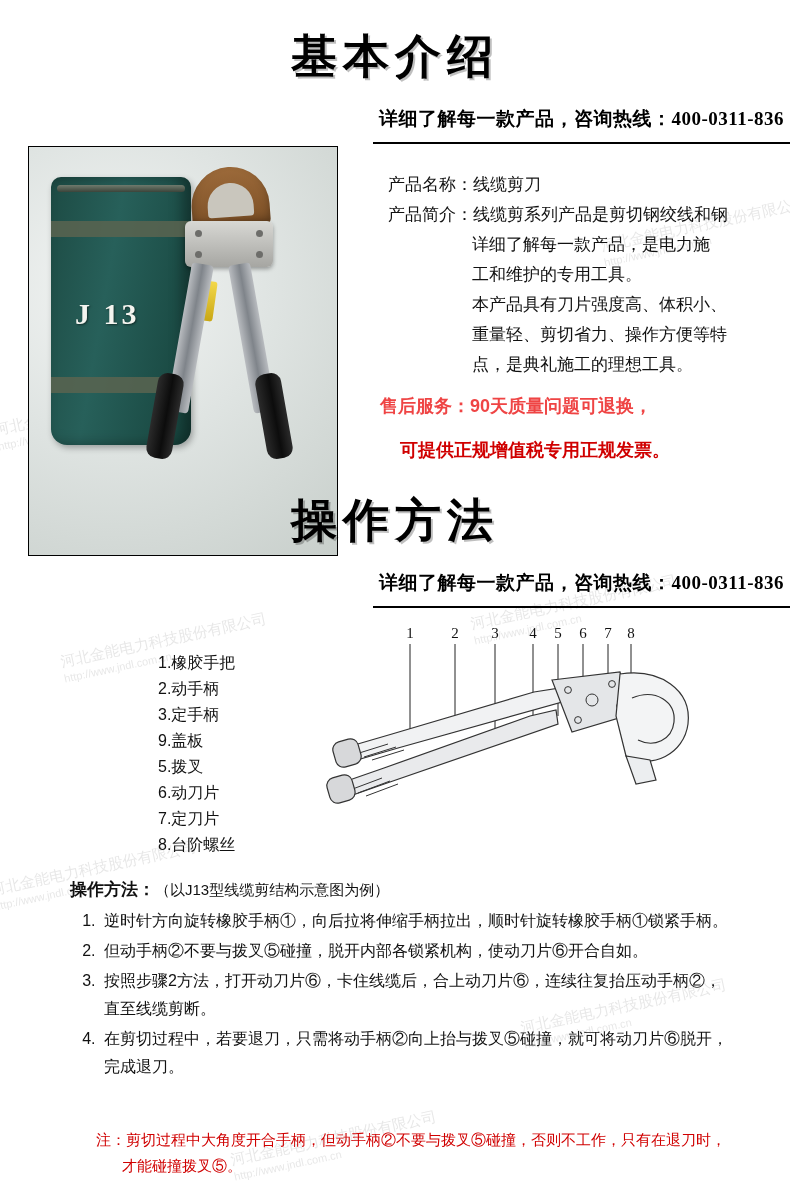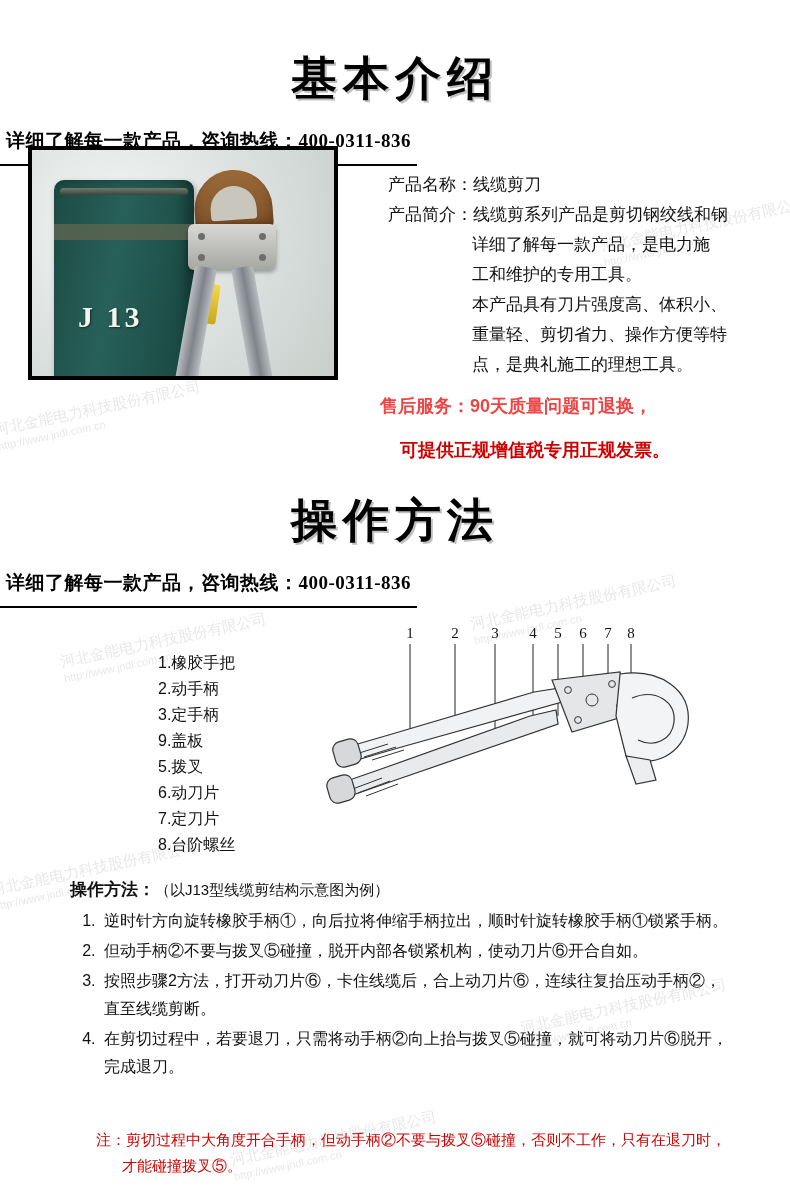--- a/index.html
+++ b/index.html
@@ -40,50 +40,50 @@
     font-family: "DejaVu Sans", sans-serif;
     font-weight: bold;
     font-size: 46px;
     letter-spacing: 6px;
     color: #000;
     margin: 0;
     padding: 0;
     text-shadow: 2px 2px 0 rgba(0,0,0,0.25);
   }
   .section-sub-wrap {
-    text-align: left;
+    text-align: right;
     margin-top: 14px;
   }
   .section-sub {
     display: inline-block;
     font-family: "Liberation Serif", serif;
     font-size: 19px;
     font-weight: bold;
     color: #000;
     padding: 4px 6px 10px 6px;
     border-bottom: 2px solid #000;
     letter-spacing: 0.5px;
   }
 
   
   .block-1 {
     position: absolute;
-    left: 0; top: 26px; width: 790px; margin-top: 22px;
+    left: 0; top: 26px; width: 790px;
   }
   .product-row {
     position: absolute;
     left: 0; top: 146px;
     width: 790px;
     height: 330px;
   }
   .photo {
     position: absolute;
     left: 28px; top: 0;
-    width: 310px; height: 234px;
-    border: 4px solid #000000;
+    width: 310px; height: 410px;
+    border: 1px solid #000000;
     box-sizing: border-box;
     overflow: hidden;
     background: #cfd6d2;
   }
   .photo-inner {
     position: absolute;
     inset: 0;
     background:
       radial-gradient(circle at 28% 34%, #f3f5f4 0%, #dfe4e2 45%, #c8cfcb 100%);
   }

